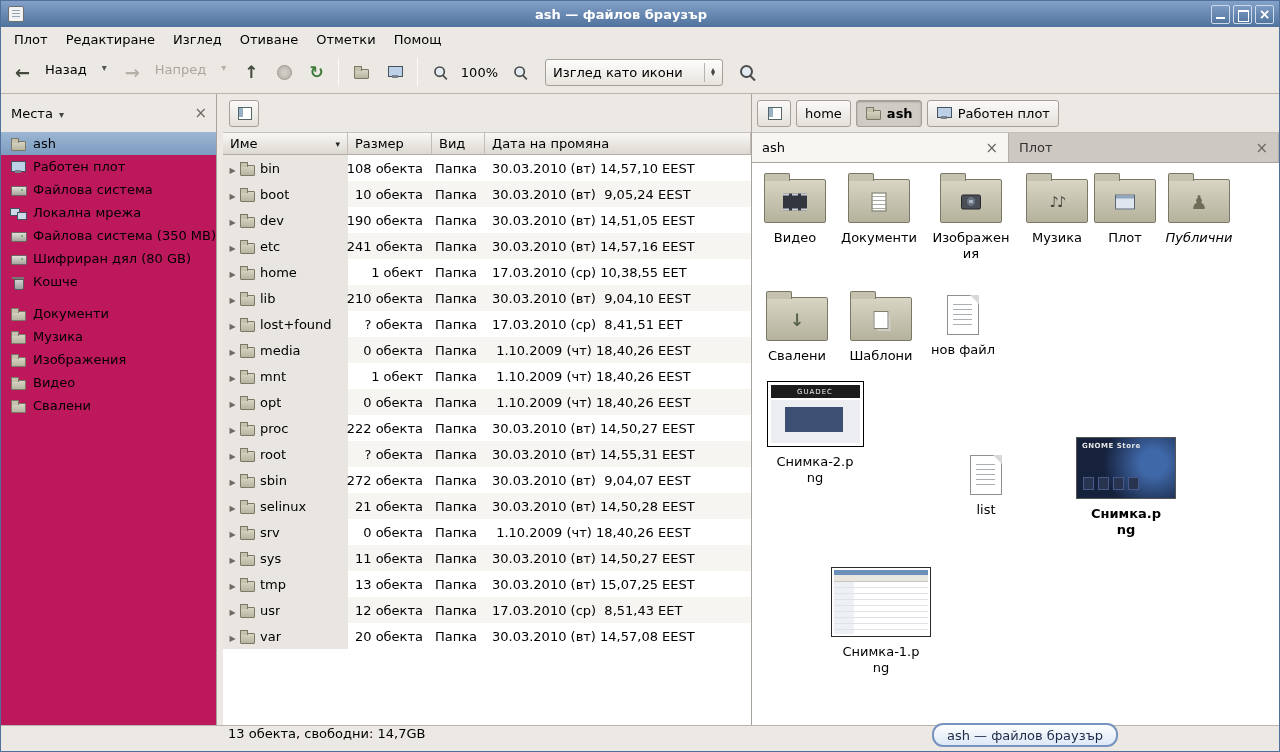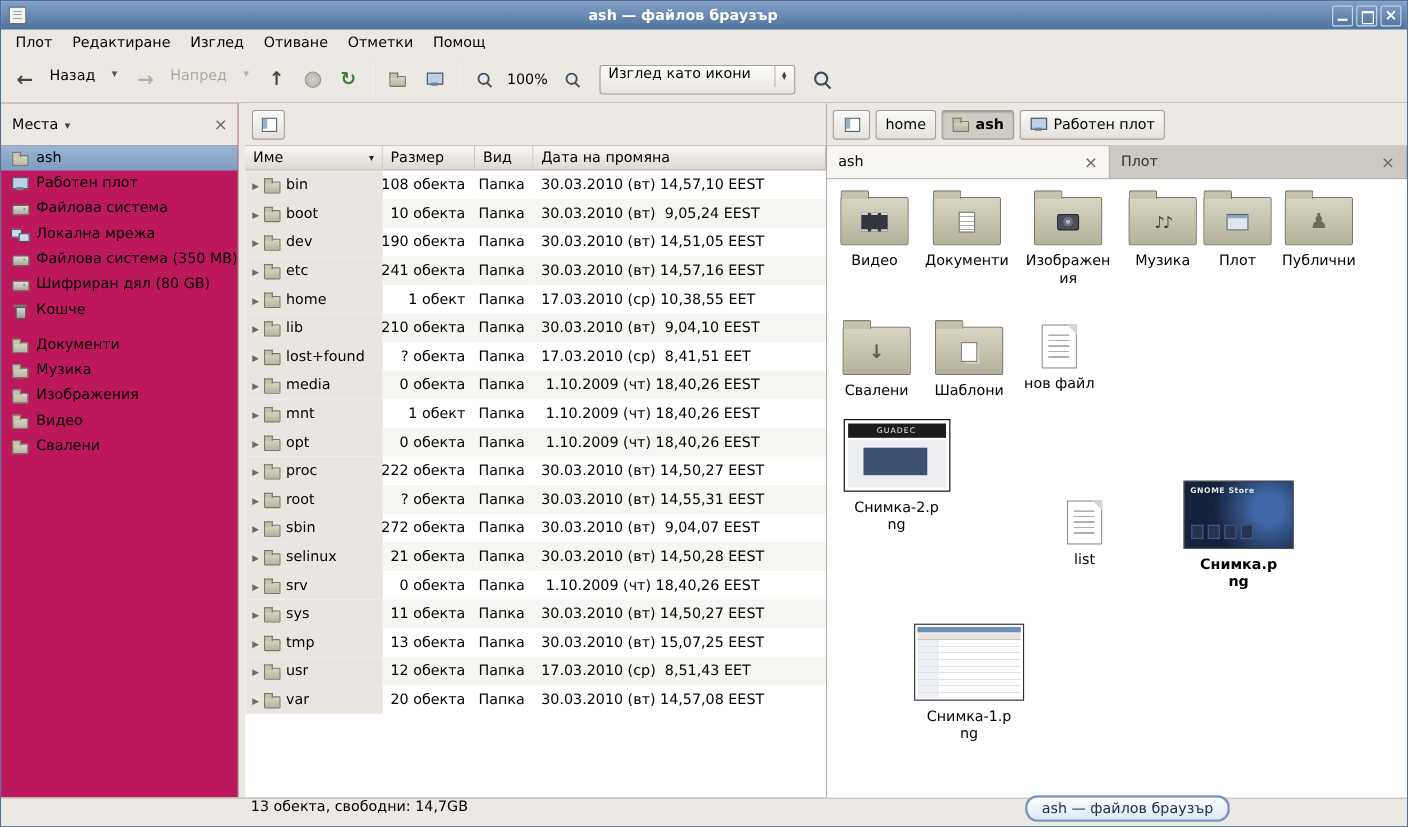--- a/index.html
+++ b/index.html
@@ -33,21 +33,21 @@
   .i-up::before{content:"↑";font-size:17px;font-weight:bold;color:#454a3f}
   .i-reload::before{content:"↻";font-size:17px;font-weight:bold;color:#3e7a38}
   .i-stop{width:15px;height:15px;border-radius:50%;background:radial-gradient(#d6d3cc,#b2aea6);border:1px solid #9c988f}
   .i-drop::before{content:"▾";font-size:10px;color:#555}
   .tsep{width:1px;height:28px;background:#c2beb6;border-right:1px solid #fbfaf8;margin:0 4px}
   .zoom-label{padding:0 4px 0 2px}
   .lens{width:17px;height:17px;position:relative;display:inline-block}
   .lens::before{content:"";position:absolute;left:1px;top:1px;width:9px;height:9px;border:2px solid #4c4c4c;border-radius:50%;background:#e4ecf3}
   .lens::after{content:"";position:absolute;right:0;bottom:2px;width:7px;height:2px;background:#4c4c4c;transform:rotate(45deg)}
   .lens.small{transform:scale(.85)}
-  .combo{border:1px solid #a59f96;background:linear-gradient(#fdfdfc,#e7e4de);height:27px;display:flex;padding:0 7px;border-radius:3px;margin:0 6px;width:178px}
+  .combo{border:1px solid #a59f96;background:linear-gradient(#fdfdfc,#e7e4de);height:27px;display:flex;align-items:center;padding:0 7px;border-radius:3px;margin:0 6px;width:178px}
   .combo .val{flex:1;white-space:nowrap}
   .spin{display:flex;flex-direction:column;border-left:1px solid #b9b5ae;padding-left:6px;margin-left:6px;height:19px;justify-content:center;line-height:.55}
   .spin i{font-style:normal;font-size:8px;color:#444}
   .spin .up::before{content:"▴"}
   .spin .dn::before{content:"▾"}
 
   
   .main{flex:1;display:flex;min-height:0}
 
   
@@ -565,21 +565,21 @@
     <div class="iv-label">Музика</div>
   </div>
           <div class="iv-item" style="left: 330px; top: 8px; width: 86px;">
     <div class="iv-slot">
               <div class="big-folder">
                 <span class="emblem em-screen"></span>
               </div>
             </div>
     <div class="iv-label">Плот</div>
   </div>
-          <div class="iv-item" style="left: 404px; top: 8px; width: 86px;">
+          <div class="iv-item" style="left: 404px; top: 8px; width: 86px; font-style: italic;">
     <div class="iv-slot">
               <div class="big-folder">
                 <span class="emblem em-person"></span>
               </div>
             </div>
     <div class="iv-label">Публични</div>
   </div>
           <div class="iv-item" style="left: 2px; top: 126px; width: 86px;">
     <div class="iv-slot">
               <div class="big-folder">

